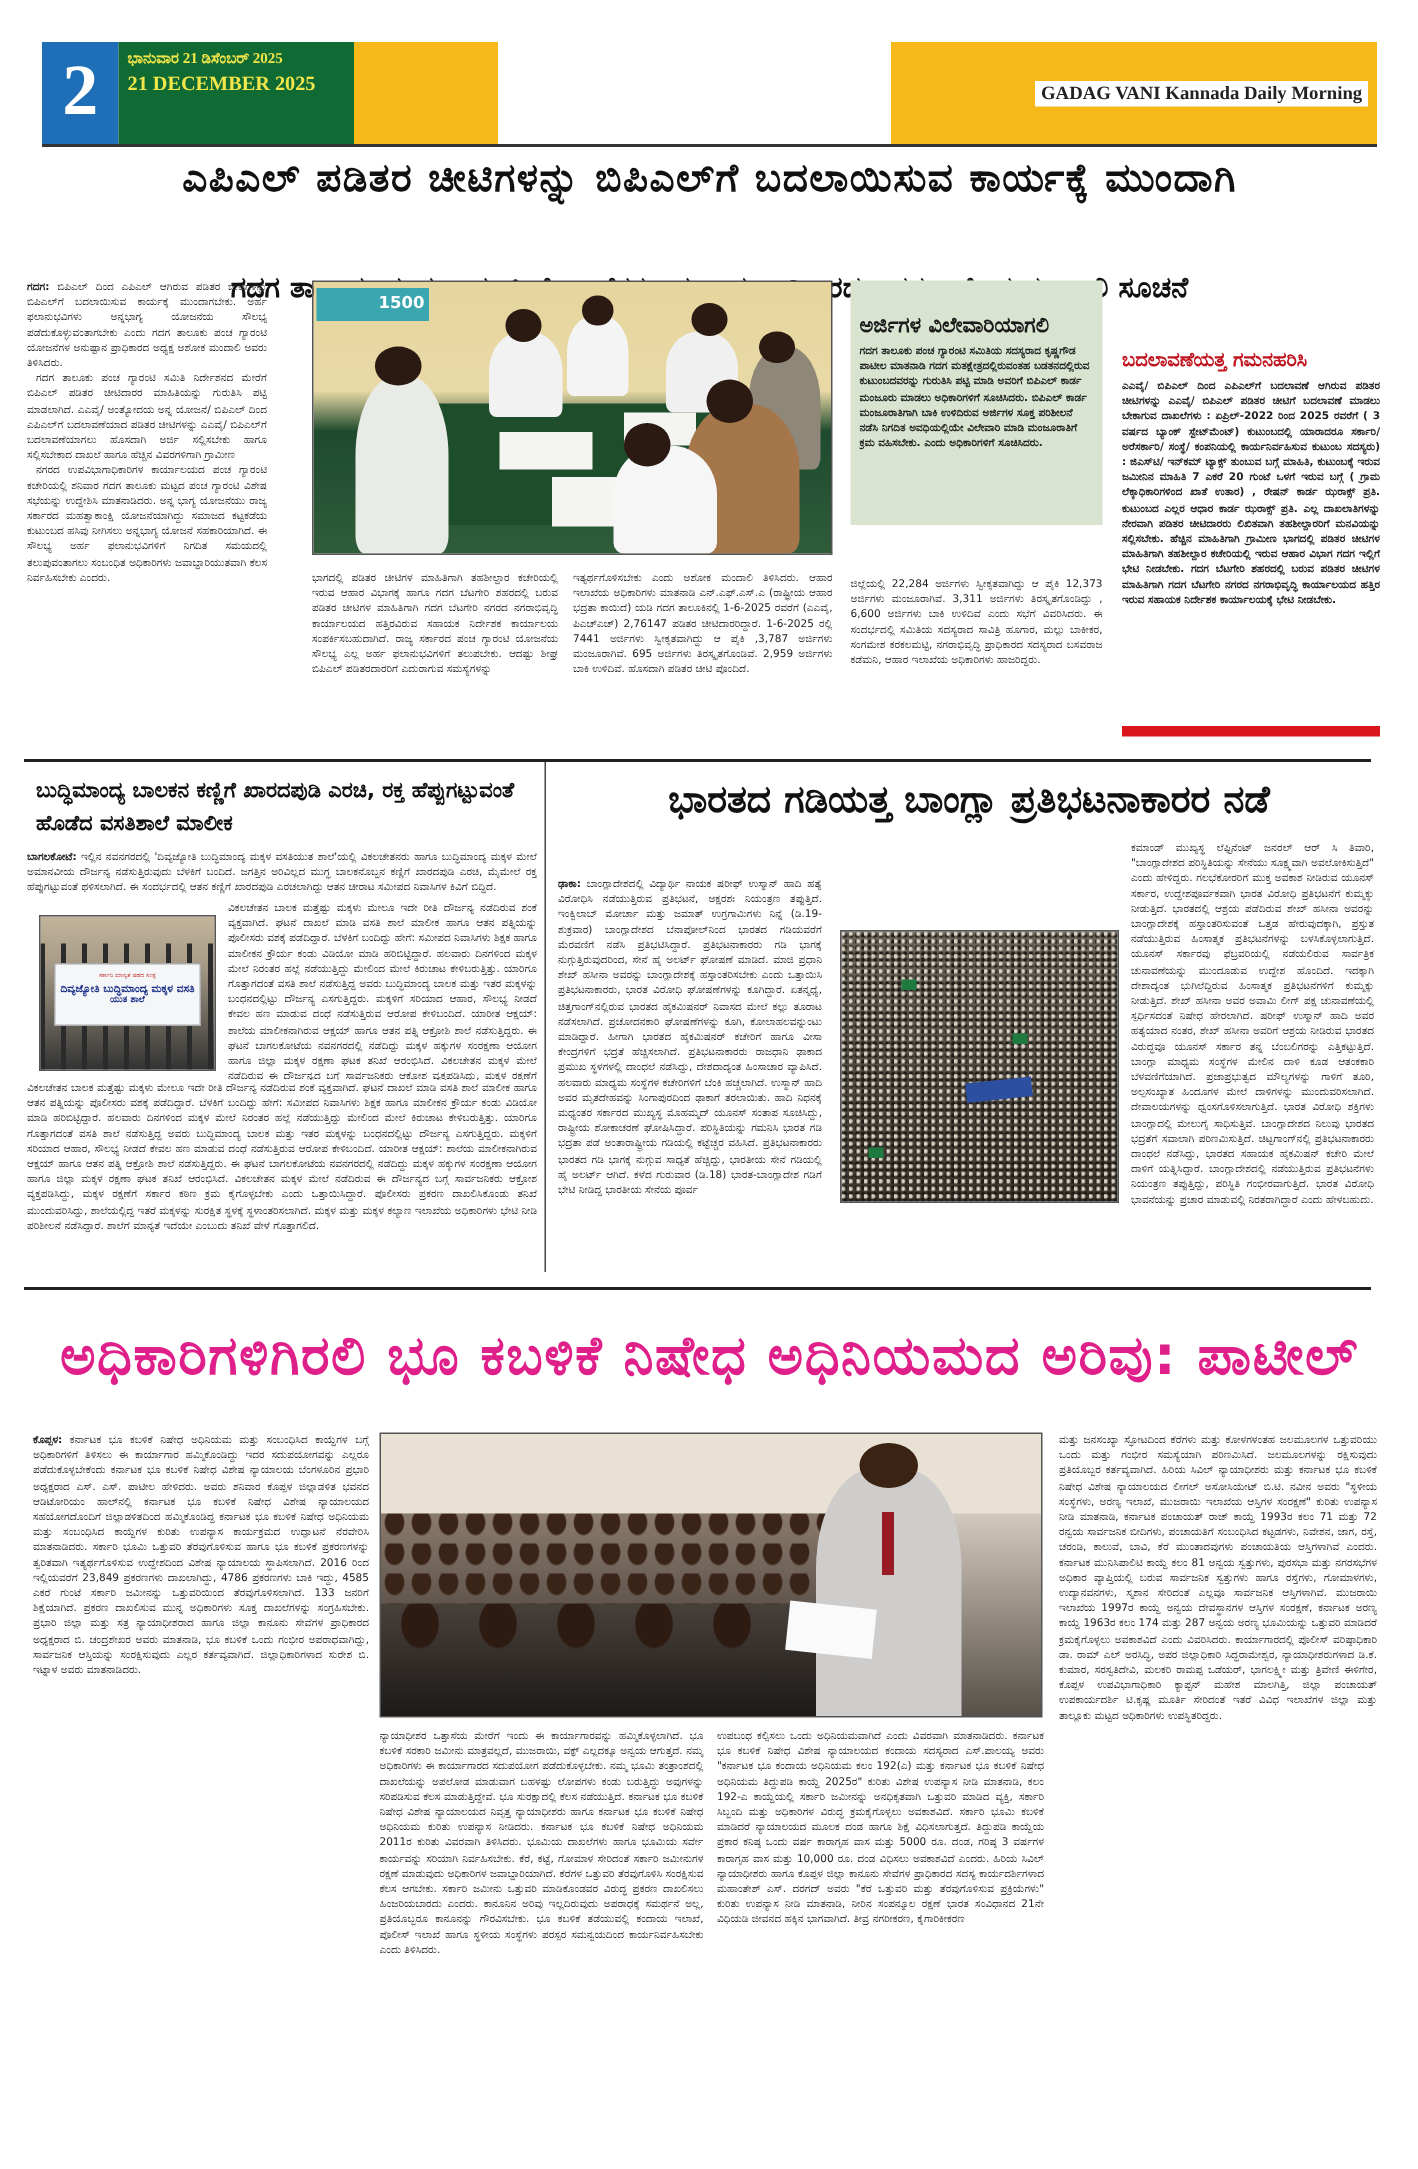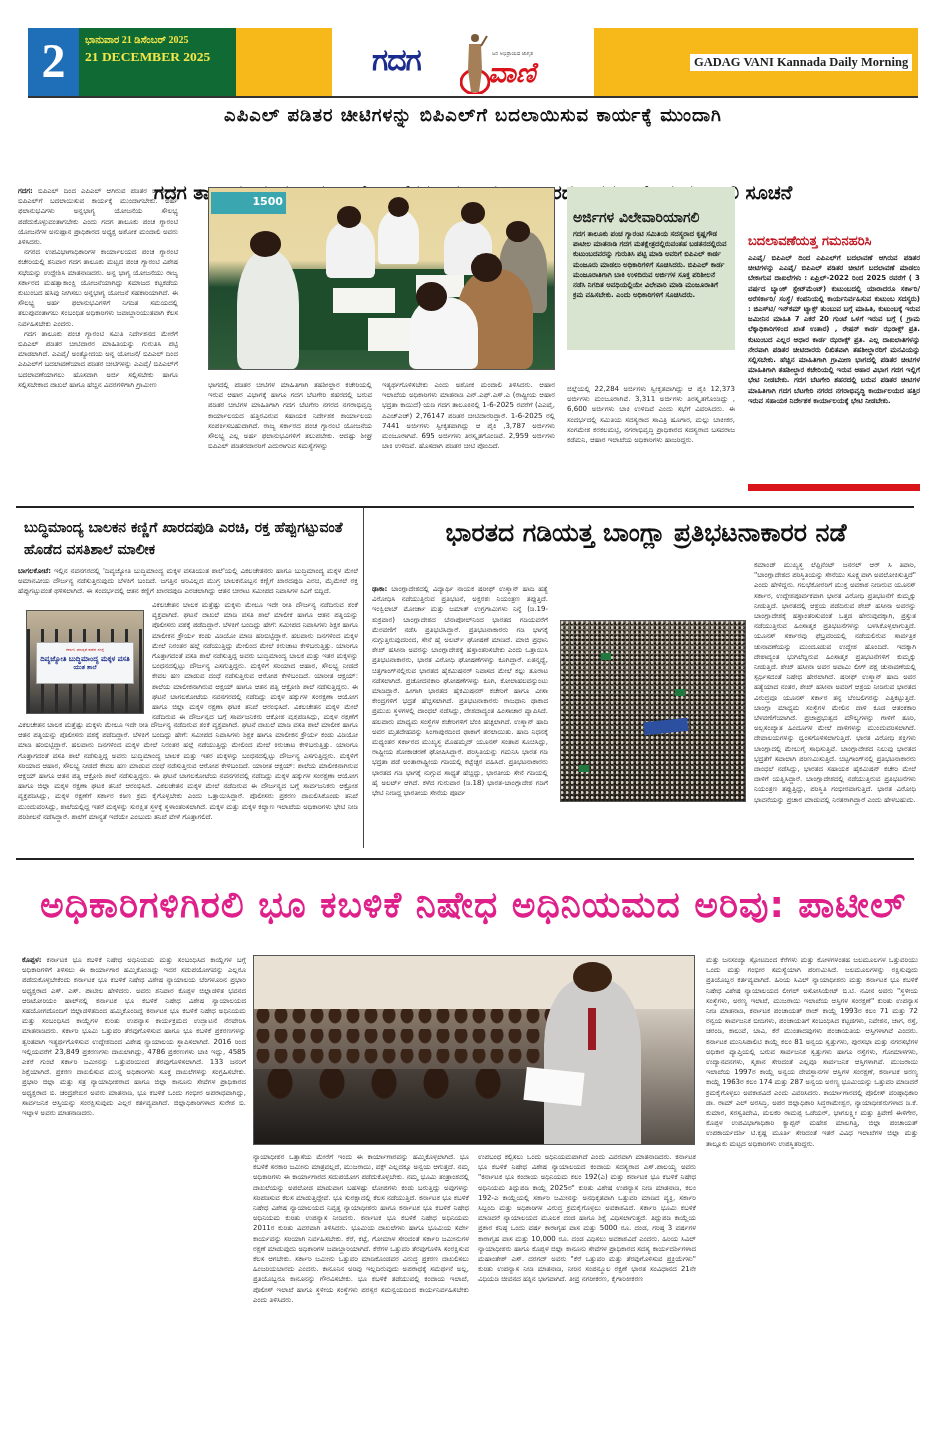--- a/index.html
+++ b/index.html
@@ -14,21 +14,21 @@
   .mh-yellow1 { position: absolute; left: 208px; top: 0; width: 96px; height: 68px; background: #f6b919; }
   .mh-logo { position: absolute; left: 304px; top: 0; width: 262px; height: 68px; background: #fff; }
   .logo-gadaga { position: absolute; left: 40px; top: 14px; font-family: "DejaVu Sans", sans-serif; font-size: 30px; font-weight: bold; color: #1b2c8f; letter-spacing: -1px; }
   .logo-statue { position: absolute; left: 128px; top: 2px; width: 30px; height: 64px; }
   .logo-tag { position: absolute; left: 160px; top: 22px; font-size: 5px; color: #333; }
   .logo-vani { position: absolute; left: 156px; top: 28px; font-size: 28px; font-weight: bold; color: #d9141b; font-style: italic; }
   .mh-yellow2 { position: absolute; left: 566px; top: 0; width: 324px; height: 68px; background: #f6b919; }
   .mh-tagline { position: absolute; left: 96px; top: 26px; background: #fff; padding: 1px 4px; font-family: "Liberation Serif", serif; font-weight: bold; font-size: 12.5px; color: #222; white-space: nowrap; }
   .mh-rule { position: absolute; left: 28px; top: 96px; width: 890px; height: 2px; background: #333; }
 
-  .headline-main { position: absolute; left: 18px; top: 104px; width: 910px; font-size: 18px; font-weight: bold; text-align: center; letter-spacing: 1px; white-space: nowrap; }
+  .headline-main { position: absolute; left: 18px; top: 104px; width: 910px; font-size: 26px; font-weight: bold; text-align: center; letter-spacing: 1px; white-space: nowrap; }
   .subheadline-main { position: absolute; left: 18px; top: 142px; width: 910px; font-size: 19px; font-weight: bold; text-align: center; white-space: nowrap; margin-top: 39px; }
 
   .body-text { font-size: 7px; line-height: 10.2px; color: #222; text-align: justify; overflow: hidden; }
   .body-text p { text-indent: 6px; }
   .body-text p.first { text-indent: 0; }
   .dateline { font-weight: bold; }
 
   .col { position: absolute; }
 
   .photo { position: absolute; overflow: hidden; border: 1px solid #555; }
@@ -82,44 +82,33 @@
 </head>
 <body>
 
 <div class="masthead">
   <div class="mh-num">2</div>
   <div class="mh-date">
     <span class="kn">ಭಾನುವಾರ 21 ಡಿಸೆಂಬರ್ 2025</span>
     <span class="en">21 DECEMBER 2025</span>
   </div>
   <div class="mh-yellow1"></div>
-  <div class="mh-logo">
-    <span class="logo-gadaga">ಗದಗ</span>
-    <svg class="logo-statue" viewBox="0 0 30 64">
-      <ellipse cx="15" cy="52" rx="14" ry="12" fill="none" stroke="#d9141b" stroke-width="3"></ellipse>
-      <circle cx="15" cy="8" r="4" fill="#7a5a3a"></circle>
-      <path d="M9 14 L21 14 L22 40 L19 62 L11 62 L8 40 Z" fill="#a57f57"></path>
-      <path d="M21 16 L27 6" stroke="#7a5a3a" stroke-width="2"></path>
-    </svg>
-    <span class="logo-tag">ಜನ ಅಭಿಪ್ರಾಯದ ಜಾಗೃತ</span>
-    <span class="logo-vani">ವಾಣಿ</span>
-  </div>
   <div class="mh-yellow2">
     <span class="mh-tagline">GADAG VANI Kannada Daily Morning</span>
   </div>
 </div>
 <div class="mh-rule"></div>
 
 <div class="headline-main">ಎಪಿಎಲ್ ಪಡಿತರ ಚೀಟಿಗಳನ್ನು ಬಿಪಿಎಲ್‌ಗೆ ಬದಲಾಯಿಸುವ ಕಾರ್ಯಕ್ಕೆ ಮುಂದಾಗಿ</div>
 <div class="subheadline-main">ಗದಗ ತಾಲೂಕು ಪಂಚ ಗ್ಯಾರಂಟಿ ಯೋಜನೆಗಳ ಅನುಷ್ಟಾನ ಪ್ರಾಧಿಕಾರದ ಅಧ್ಯಕ್ಷ ಅಶೋಕ ಮಂದಾಲಿ ಸೂಚನೆ</div>
 
 <div class="col body-text" style="left:18px; top:186px; width:160px; height:310px;">
   <p class="first"><span class="dateline">ಗದಗ:</span> <span>ಬಿಪಿಎಲ್ ದಿಂದ ಎಪಿಎಲ್ ಆಗಿರುವ ಪಡಿತರ ಚೀಟಿಗಳನ್ನು ಬಿಪಿಎಲ್‌ಗೆ ಬದಲಾಯಿಸುವ ಕಾರ್ಯಕ್ಕೆ ಮುಂದಾಗಬೇಕು. ಅರ್ಹ ಫಲಾನುಭವಿಗಳು ಅನ್ನಭಾಗ್ಯ ಯೋಜನೆಯ ಸೌಲಭ್ಯ ಪಡೆದುಕೊಳ್ಳುವಂತಾಗಬೇಕು ಎಂದು ಗದಗ ತಾಲೂಕು ಪಂಚ ಗ್ಯಾರಂಟಿ ಯೋಜನೆಗಳ ಅನುಷ್ಟಾನ ಪ್ರಾಧಿಕಾರದ ಅಧ್ಯಕ್ಷ ಅಶೋಕ ಮಂದಾಲಿ ಅವರು ತಿಳಿಸಿದರು.</span></p>
+  <p>ಗದಗ ತಾಲೂಕು ಪಂಚ ಗ್ಯಾರಂಟಿ ಸಮಿತಿ ನಿರ್ದೇಶನದ ಮೇರೆಗೆ ಬಿಪಿಎಲ್ ಪಡಿತರ ಚೀಟಿದಾರರ ಮಾಹಿತಿಯನ್ನು ಗುರುತಿಸಿ ಪಟ್ಟಿ ಮಾಡಲಾಗಿದೆ. ಎಎವೈ/ ಅಂತ್ಯೋದಯ ಅನ್ನ ಯೋಜನೆ/ ಬಿಪಿಎಲ್ ದಿಂದ ಎಪಿಎಲ್‌ಗೆ ಬದಲಾವಣೆಯಾದ ಪಡಿತರ ಚೀಟಿಗಳನ್ನು ಎಎವೈ/ ಬಿಪಿಎಲ್‌ಗೆ ಬದಲಾವಣೆಯಾಗಲು ಹೊಸದಾಗಿ ಅರ್ಜಿ ಸಲ್ಲಿಸಬೇಕು ಹಾಗೂ ಸಲ್ಲಿಸಬೇಕಾದ ದಾಖಲೆ ಹಾಗೂ ಹೆಚ್ಚಿನ ವಿವರಗಳಿಗಾಗಿ ಗ್ರಾಮೀಣ</p>
   <p>ನಗರದ ಉಪವಿಭಾಗಾಧಿಕಾರಿಗಳ ಕಾರ್ಯಾಲಯದ ಪಂಚ ಗ್ಯಾರಂಟಿ ಕಚೇರಿಯಲ್ಲಿ ಶನಿವಾರ ಗದಗ ತಾಲೂಕು ಮಟ್ಟದ ಪಂಚ ಗ್ಯಾರಂಟಿ ವಿಶೇಷ ಸಭೆಯನ್ನು ಉದ್ದೇಶಿಸಿ ಮಾತನಾಡಿದರು. ಅನ್ನ ಭಾಗ್ಯ ಯೋಜನೆಯು ರಾಜ್ಯ ಸರ್ಕಾರದ ಮಹತ್ವಾಕಾಂಕ್ಷಿ ಯೋಜನೆಯಾಗಿದ್ದು ಸಮಾಜದ ಕಟ್ಟಕಡೆಯ ಕುಟುಂಬದ ಹಸಿವು ನೀಗಿಸಲು ಅನ್ನಭಾಗ್ಯ ಯೋಜನೆ ಸಹಕಾರಿಯಾಗಿದೆ. ಈ ಸೌಲಭ್ಯ ಅರ್ಹ ಫಲಾನುಭವಿಗಳಿಗೆ ನಿಗದಿತ ಸಮಯದಲ್ಲಿ ತಲುಪುವಂತಾಗಲು ಸಂಬಂಧಿತ ಅಧಿಕಾರಿಗಳು ಜವಾಬ್ದಾರಿಯುತವಾಗಿ ಕೆಲಸ ನಿರ್ವಹಿಸಬೇಕು ಎಂದರು.</p>
-  <p>ಗದಗ ತಾಲೂಕು ಪಂಚ ಗ್ಯಾರಂಟಿ ಸಮಿತಿ ನಿರ್ದೇಶನದ ಮೇರೆಗೆ ಬಿಪಿಎಲ್ ಪಡಿತರ ಚೀಟಿದಾರರ ಮಾಹಿತಿಯನ್ನು ಗುರುತಿಸಿ ಪಟ್ಟಿ ಮಾಡಲಾಗಿದೆ. ಎಎವೈ/ ಅಂತ್ಯೋದಯ ಅನ್ನ ಯೋಜನೆ/ ಬಿಪಿಎಲ್ ದಿಂದ ಎಪಿಎಲ್‌ಗೆ ಬದಲಾವಣೆಯಾದ ಪಡಿತರ ಚೀಟಿಗಳನ್ನು ಎಎವೈ/ ಬಿಪಿಎಲ್‌ಗೆ ಬದಲಾವಣೆಯಾಗಲು ಹೊಸದಾಗಿ ಅರ್ಜಿ ಸಲ್ಲಿಸಬೇಕು ಹಾಗೂ ಸಲ್ಲಿಸಬೇಕಾದ ದಾಖಲೆ ಹಾಗೂ ಹೆಚ್ಚಿನ ವಿವರಗಳಿಗಾಗಿ ಗ್ರಾಮೀಣ</p>
 </div>
 
 <div class="photo photo-meeting" style="left:208px; top:187px; width:347px; height:183px;">
   <div class="banner">1500</div>
   <div class="table"></div>
   <div class="paper" style="left:36%; top:55%; width:18%; height:14%;"></div>
   <div class="paper" style="left:46%; top:72%; width:16%; height:18%;"></div>
   <div class="paper" style="left:60%; top:48%; width:14%; height:12%;"></div>
   <div class="person" style="left:8%; top:34%; width:18%; height:66%; background:#e8ebe6;"></div>
   <div class="head" style="left:12%; top:24%; width:9%; height:14%;"></div>

